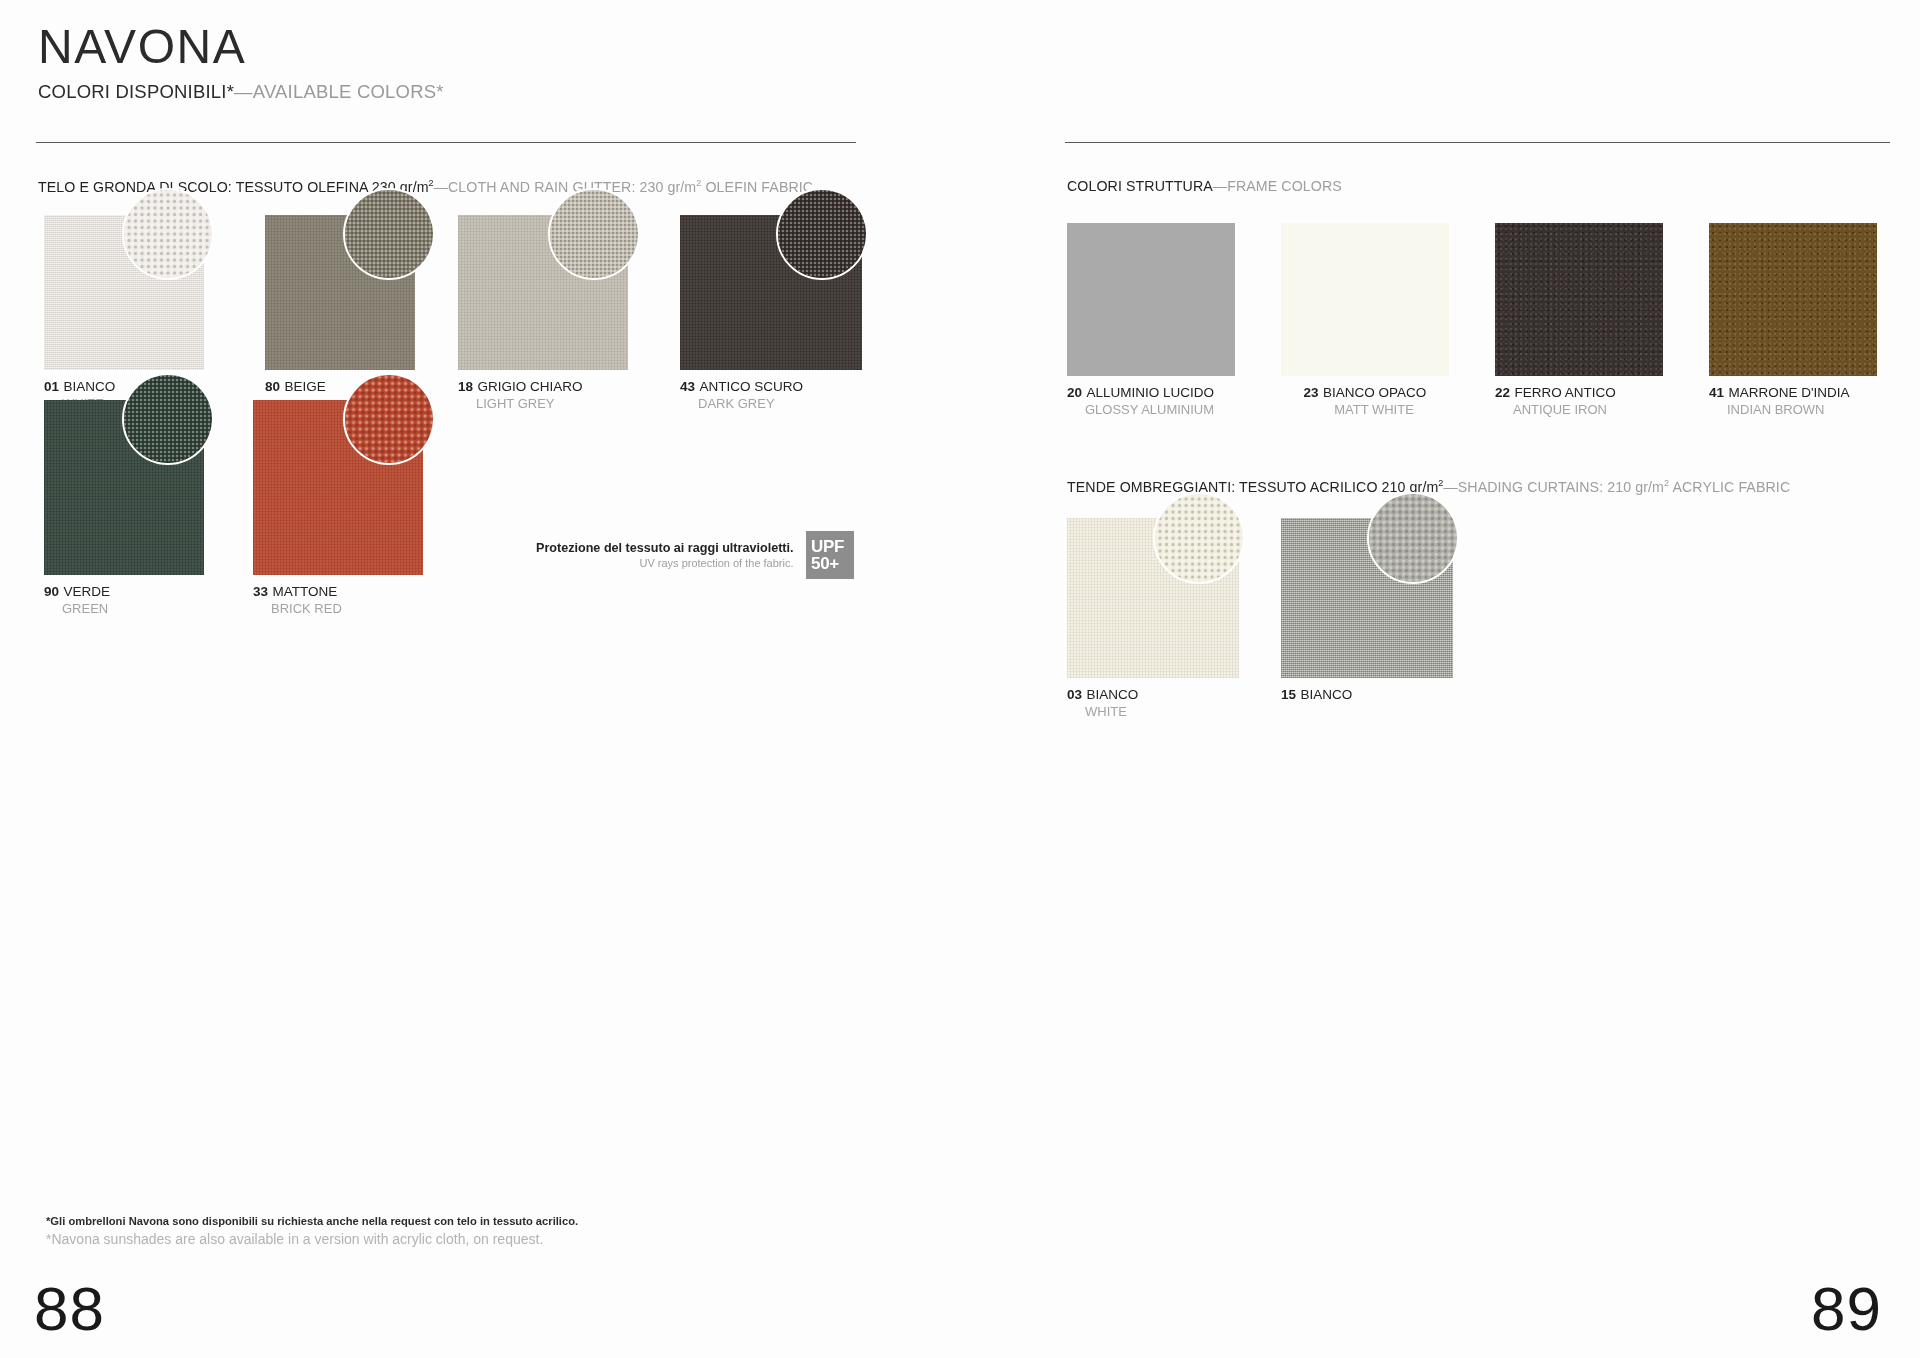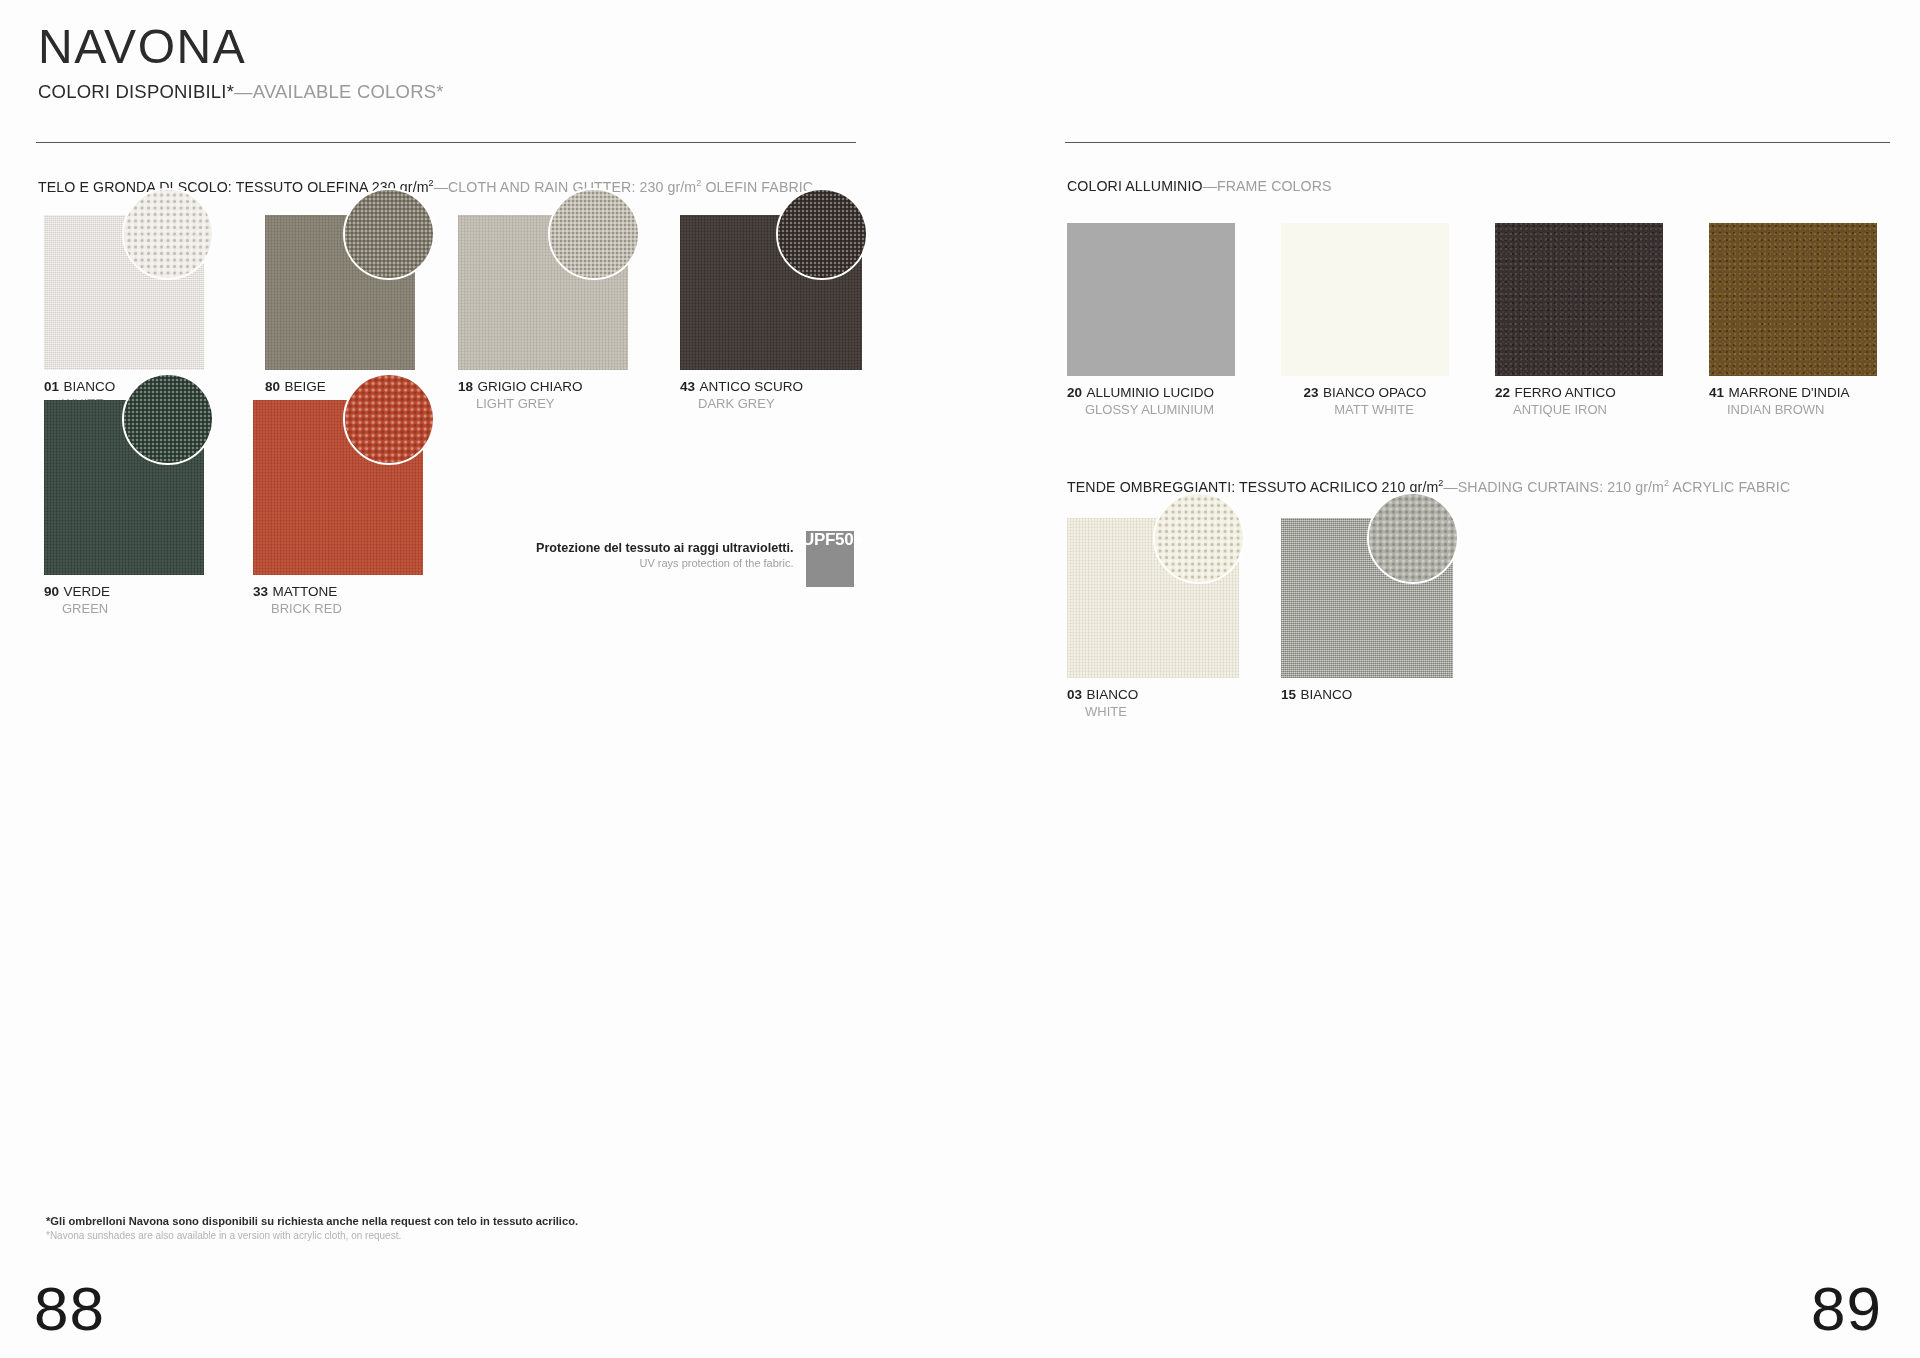--- a/index.html
+++ b/index.html
@@ -176,28 +176,28 @@
   .upf-note .en {
     font-size: 11px;
     color: #a0a0a0;
     white-space: nowrap;
   }
   .upf-badge {
     position: absolute;
     left: 806px;
     top: 531px;
     width: 48px;
-    height: 56px;
+    height: 48px;
     background: #8d8d8d;
     color: #ffffff;
     font-weight: bold;
     font-size: 17px;
     line-height: 1.0;
     display: flex;
-    flex-direction: row;
+    flex-direction: column;
     align-items: flex-start;
     justify-content: center;
     padding-left: 5px;
     box-sizing: border-box;
     letter-spacing: -0.3px;
   }
 
   
   .footnote {
     position: absolute;
@@ -205,21 +205,21 @@
     top: 1213px;
     line-height: 1.45;
   }
   .footnote .it {
     font-size: 11.2px;
     font-weight: bold;
     color: #2c2c2c;
     white-space: nowrap;
   }
   .footnote .en {
-    font-size: 10px;
+    font-size: 14px;
     color: #b3b3b3;
     white-space: nowrap;
   }
 
   
   .folio {
     position: absolute;
     bottom: 18px;
     font-size: 62px;
     font-weight: 400;
@@ -336,21 +336,21 @@
   <div class="upf-note">
     <div class="it">Protezione del tessuto ai raggi ultravioletti.</div>
     <div class="en">UV rays protection of the fabric.</div>
   </div>
   <div class="upf-badge" style="background: rgb(141, 141, 141);">
     <span>UPF</span>
     <span>50+</span>
   </div>
 
   <div class="section-header" id="hdr-frame">
-    <span>COLORI ALLUMINIO</span><span class="en">—</span><span class="en">FRAME COLORS</span>
+    <span>COLORI STRUTTURA</span><span class="en">—</span><span class="en">FRAME COLORS</span>
   </div>
 
   <div class="swatch" style="left:1067px; top:223px;">
     <div class="chip" style="width:168px;height:153px;">
       <div class="base tx-flat" style="background-color: rgb(170, 170, 170);"></div>
     </div>
     <div class="label">
       <span class="code">20</span>
       <span class="it">ALLUMINIO LUCIDO</span>
       <span class="en">GLOSSY ALUMINIUM</span>

